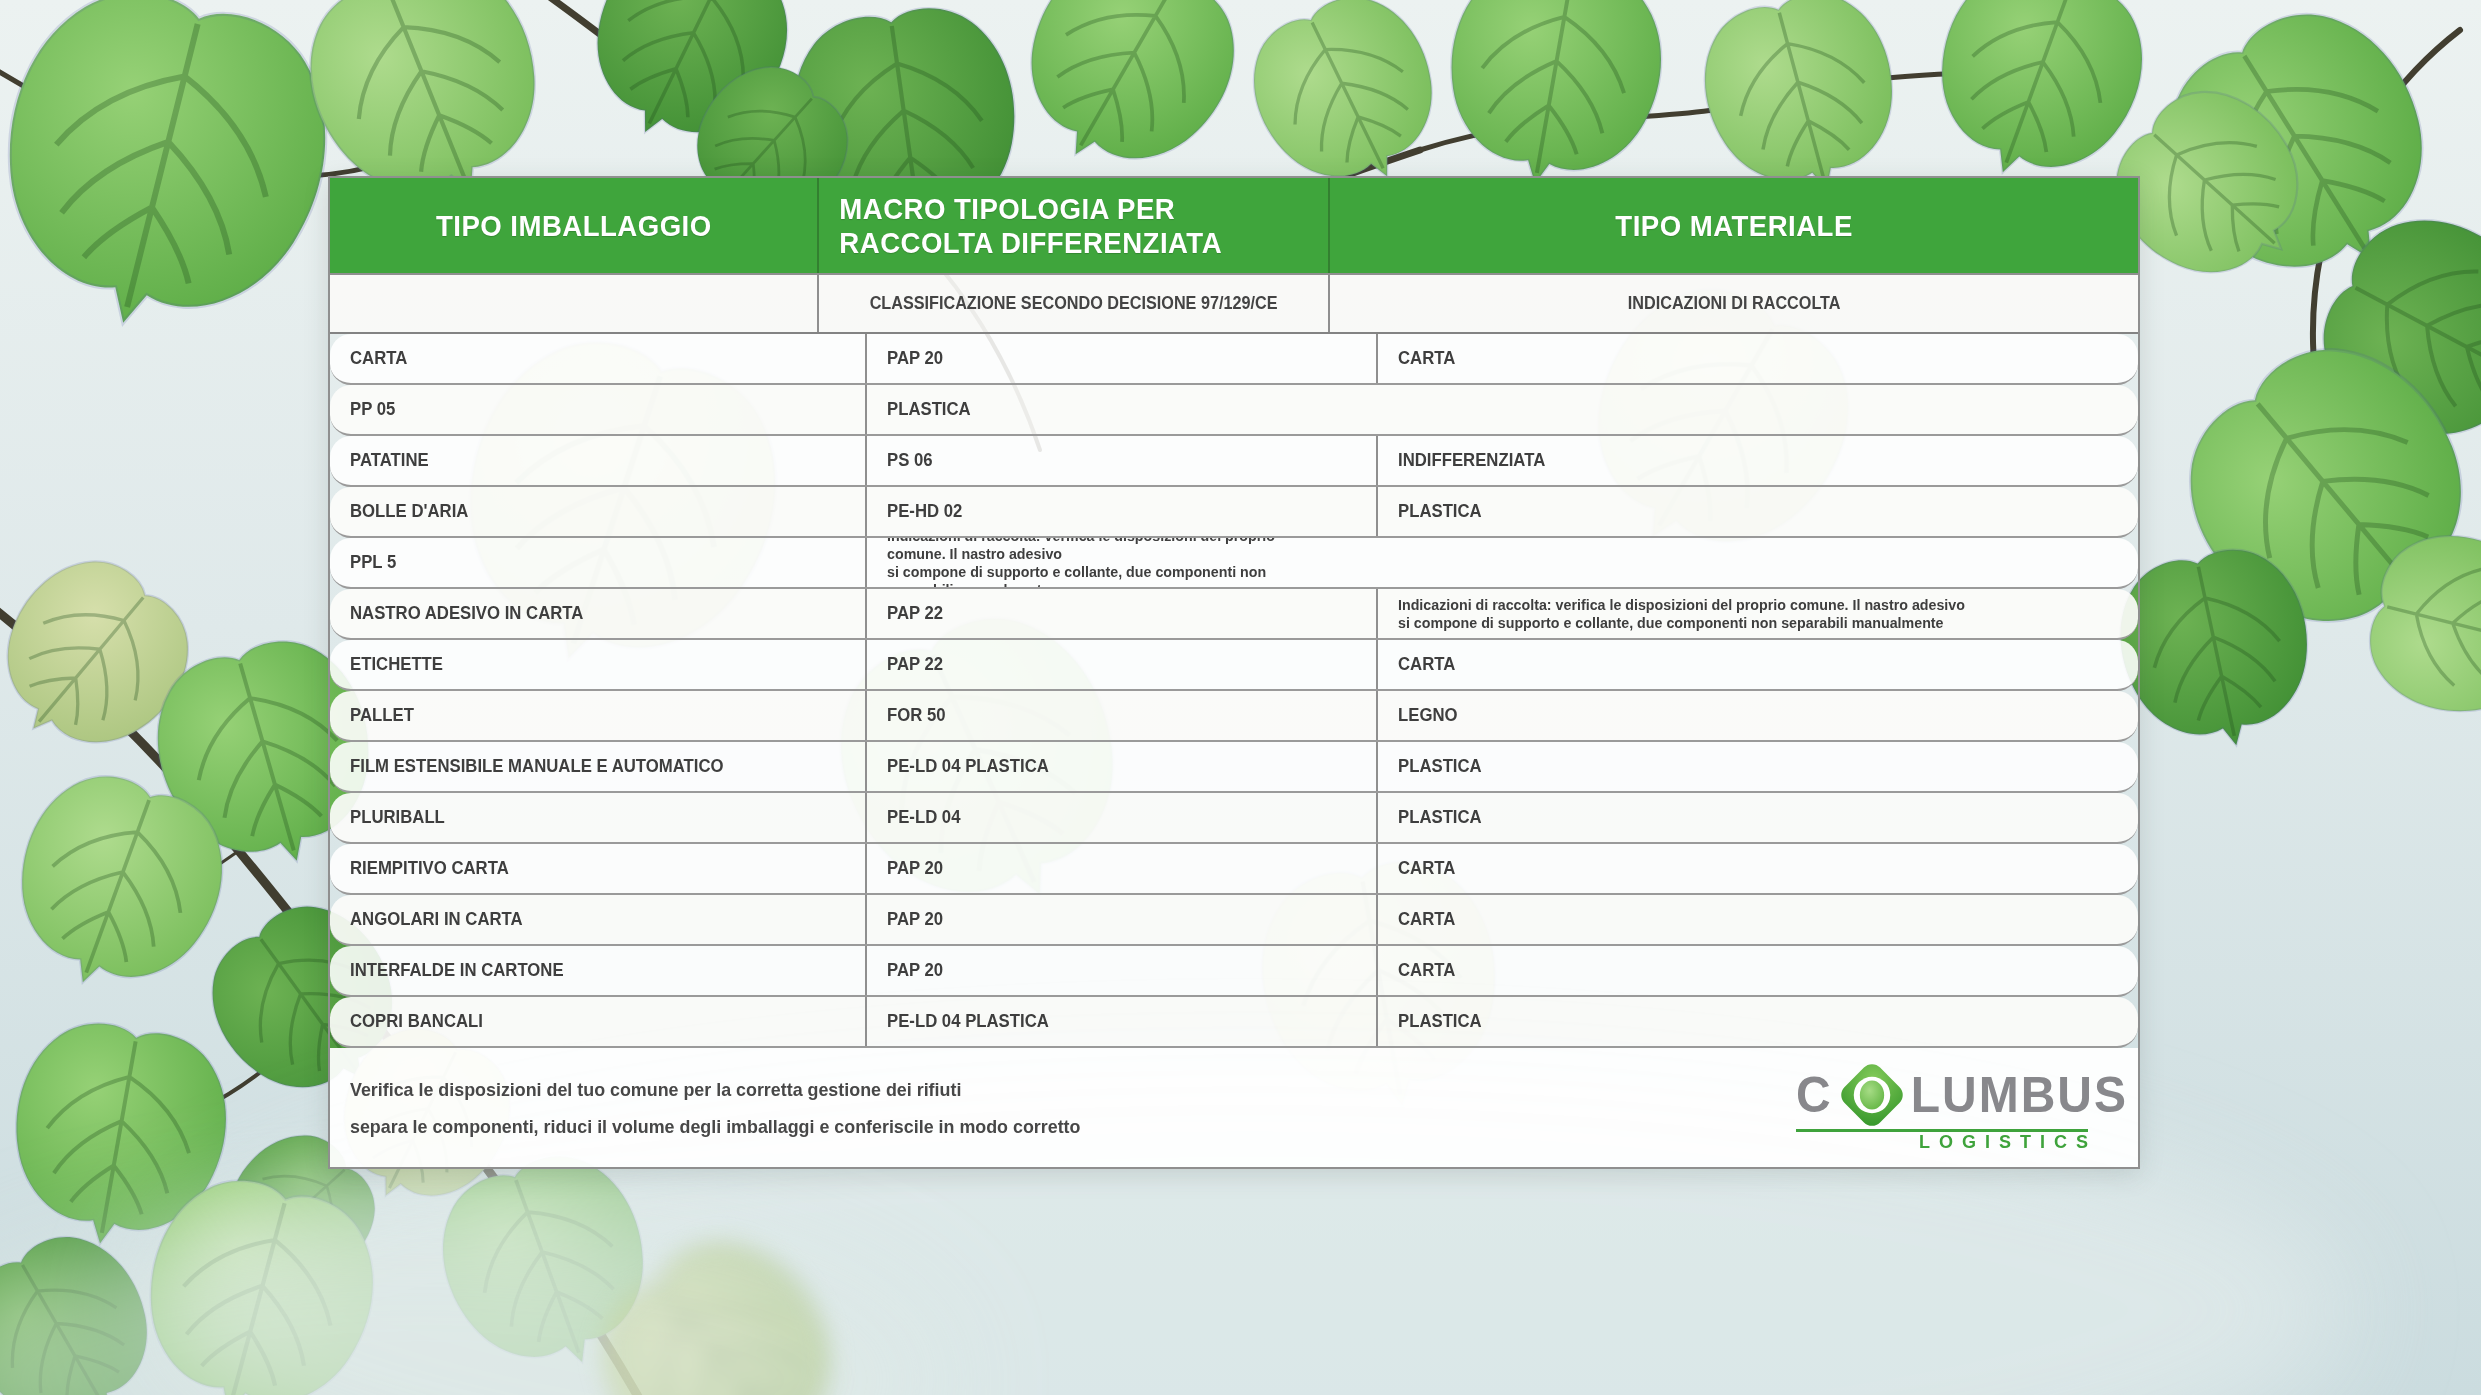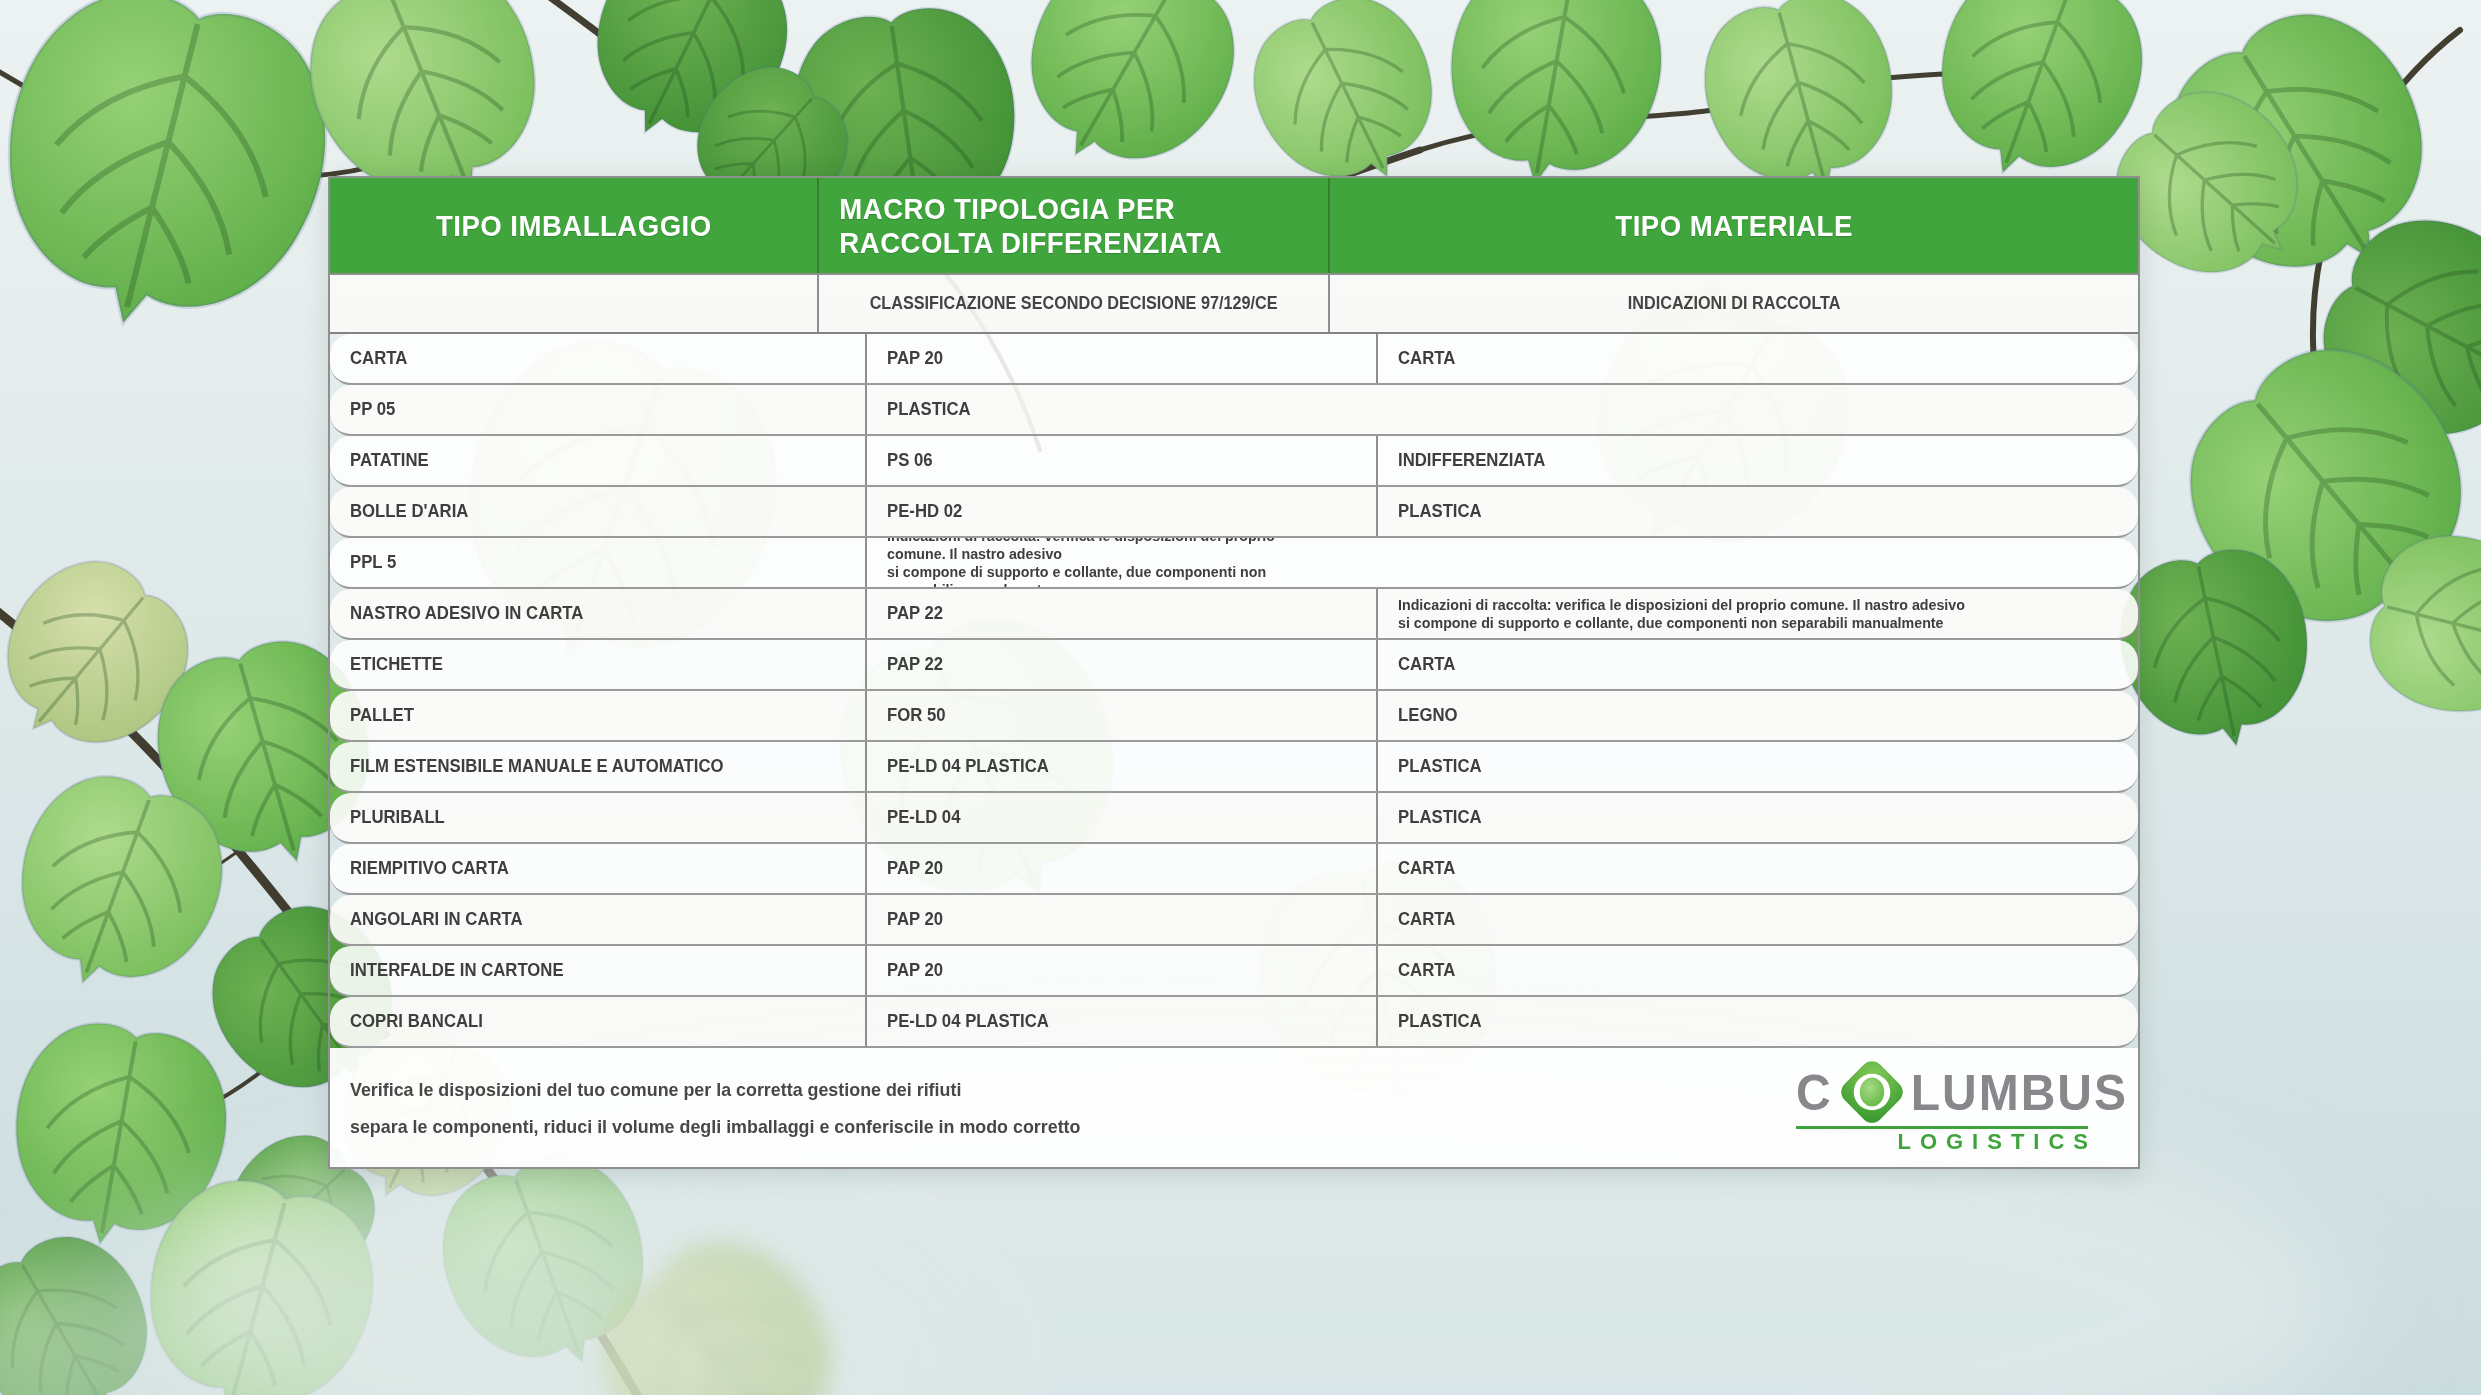--- a/index.html
+++ b/index.html
@@ -53,21 +53,21 @@
   }
 
   
   .logo{display:flex;flex-direction:column;align-items:stretch;width:292px;}
   .logo-word{display:flex;align-items:center;justify-content:flex-start;height:64px;}
   .logo-word .ltr{font-weight:bold;font-size:48px;color:#88888c;letter-spacing:2px;transform:scaleY(1.05);}
   .logo-diamond{width:76px;height:76px;margin:0 1px;flex:0 0 auto;}
   .logo-line{height:3px;background:#3fa33c;margin-top:2px;}
   .logo-sub{
     text-align:right;color:#3fa33c;font-weight:bold;
-    font-size:22px;letter-spacing:9px;margin-right:-9px;
+    font-size:18px;letter-spacing:9px;margin-right:-9px;
   }
 </style>
 </head>
 <body>
 
 <svg class="bg-svg" viewBox="0 0 2481 1395" preserveAspectRatio="none" aria-hidden="true">
   <defs>
     <linearGradient id="sky" x1="0" y1="0" x2="0" y2="1">
       <stop offset="0" stop-color="#ecf2f1"></stop>
       <stop offset="0.45" stop-color="#dfe9ea"></stop>

